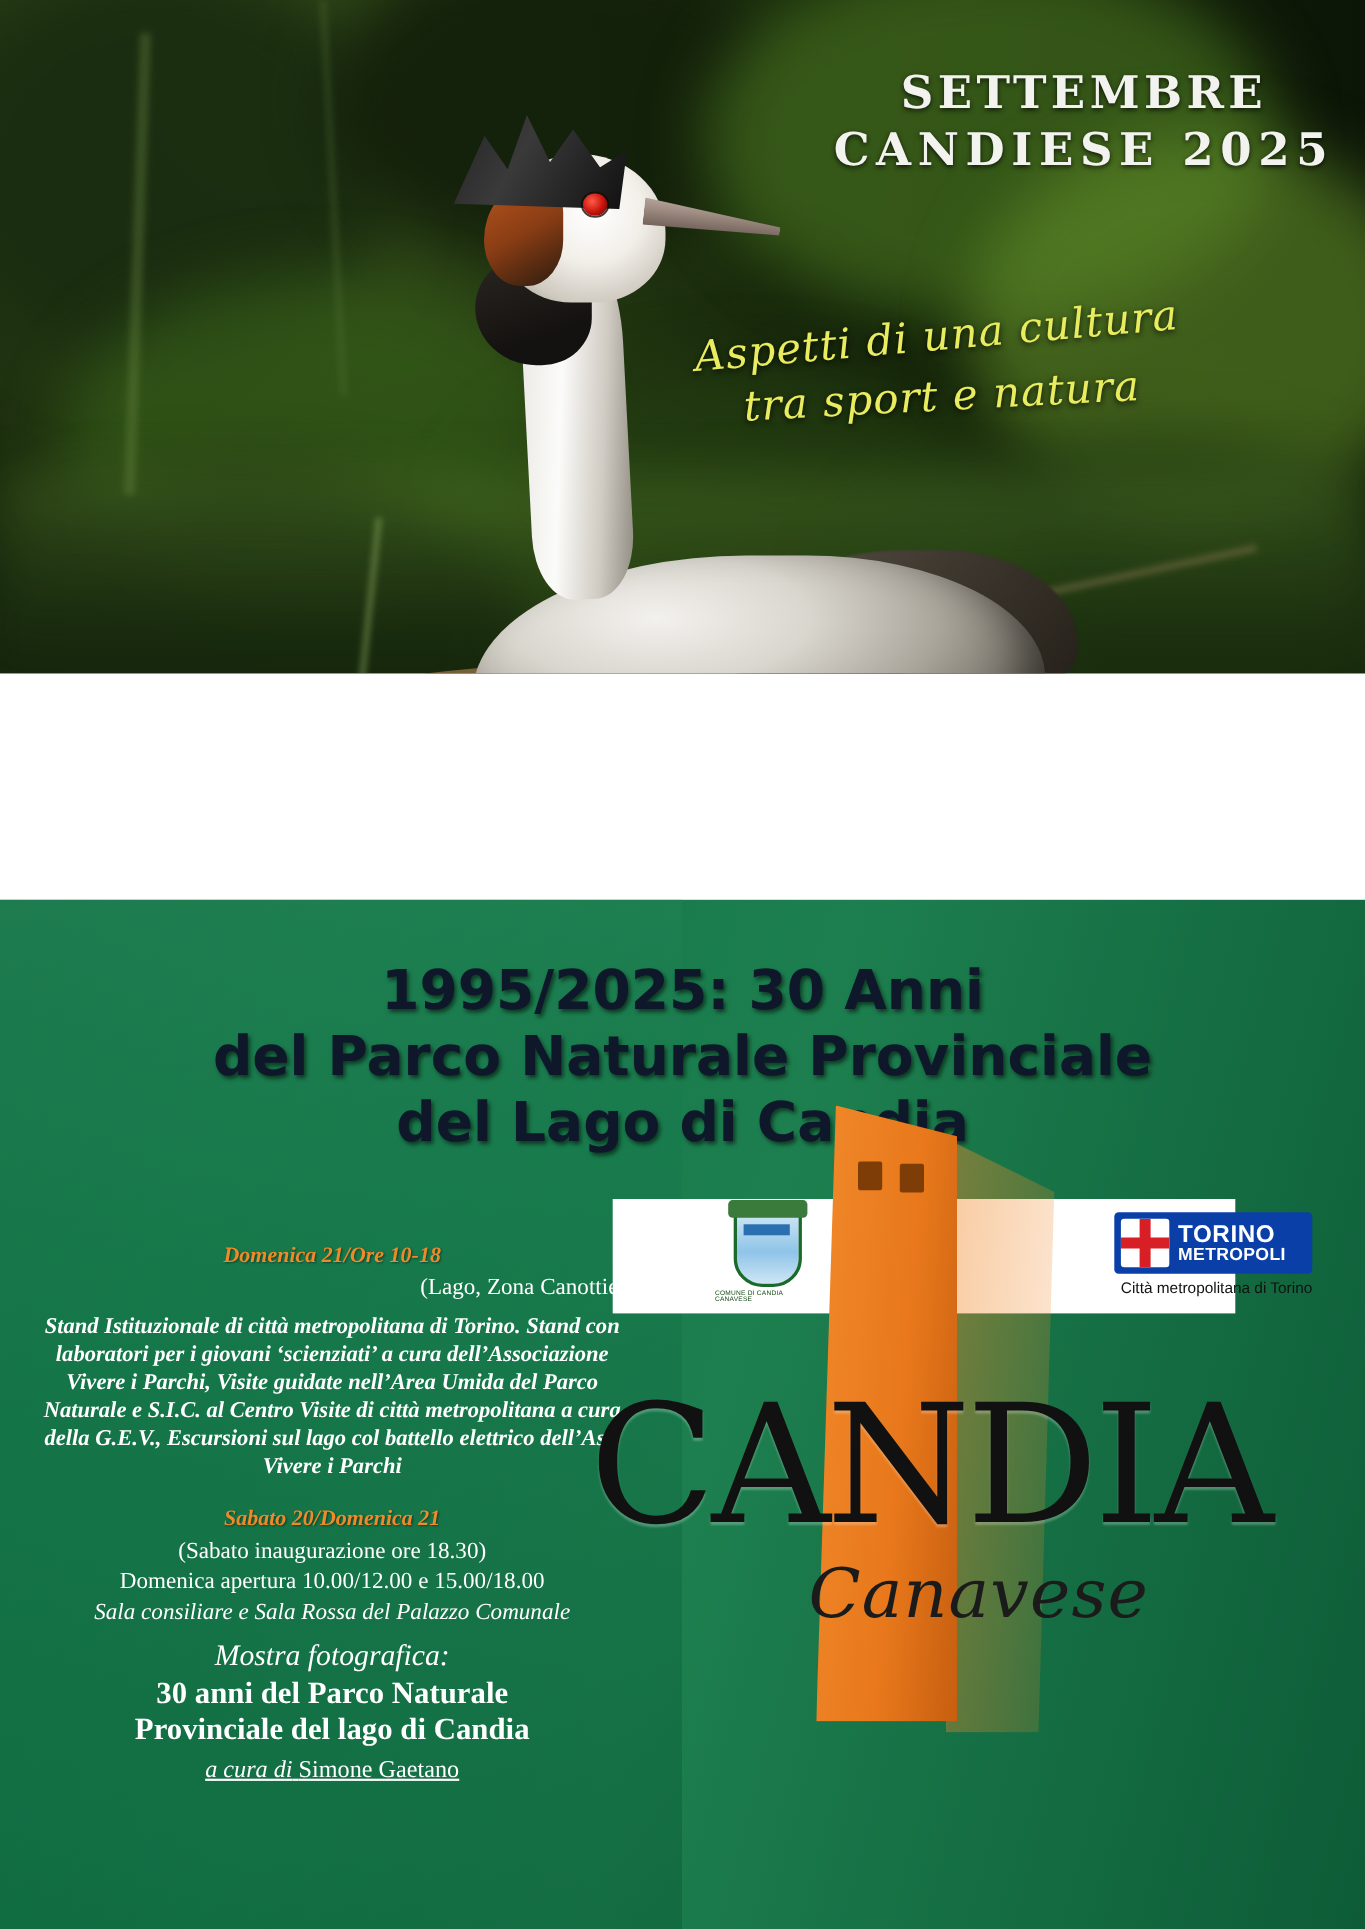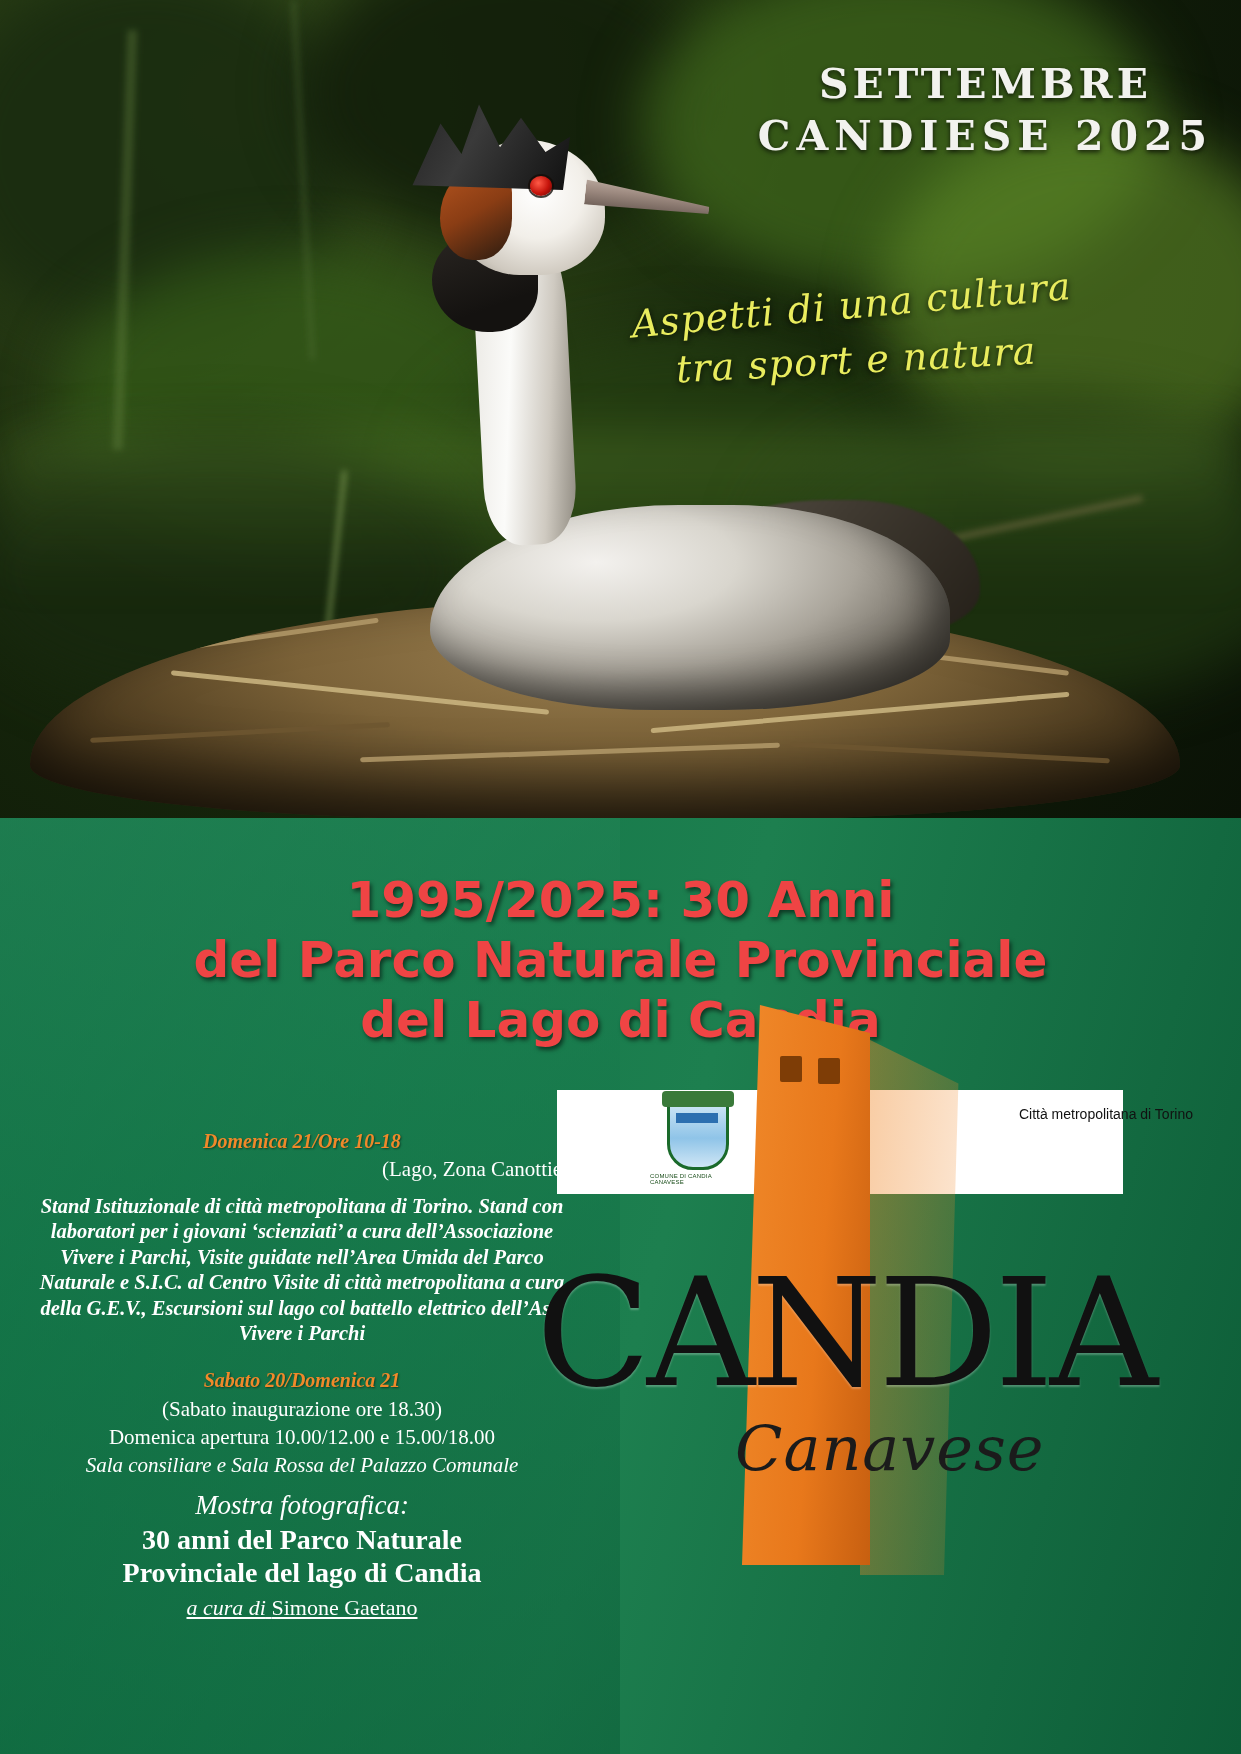--- a/index.html
+++ b/index.html
@@ -6,21 +6,21 @@
   body{
     width:1241px;height:1754px;
     background:#ffffff;
     font-family:"Liberation Serif", serif;
     overflow:hidden;
     position:relative;
   }
 
   
   .photo{
-    position:absolute;left:0;top:0;width:1241px;height:818px;
+    position:absolute;left:0;top:0;width:1241px;height:612px;
     overflow:hidden;
     background:
       radial-gradient(circle at 18% 12%, rgba(60,85,30,0.85) 0%, rgba(20,35,10,0.9) 45%, rgba(10,18,6,1) 100%),
       linear-gradient(100deg,#1a2a10 0%,#2f4a18 22%,#4f7a24 42%,#2c4512 62%,#16250c 100%);
   }
   
   .blob{position:absolute;border-radius:50%;filter:blur(28px);}
   .b1{left:-60px;top:-40px;width:420px;height:380px;background:rgba(26,44,16,.95);}
   .b2{left:300px;top:-60px;width:420px;height:300px;background:rgba(18,30,10,.9);}
   .b3{left:640px;top:-40px;width:520px;height:330px;background:rgba(64,104,28,.75);}
@@ -129,21 +129,21 @@
     position:absolute;left:0;top:818px;width:1241px;height:936px;
     background:linear-gradient(105deg,#0e6b3f 0%,#16794a 30%,#1d7f4f 52%,#0d5c37 100%);
   }
   .green-left{
     position:absolute;left:0;top:0;width:620px;height:936px;
     background:linear-gradient(160deg,#2a8a5c 0%,#17794c 40%,#0c5d38 100%);
     opacity:.55;
   }
   .title{
     position:absolute;left:0;top:870px;width:1241px;text-align:center;
-    color:#ef4444;font-family:"DejaVu Sans", sans-serif;font-weight:bold;
+    color:#0f172a;font-family:"DejaVu Sans", sans-serif;font-weight:bold;
     font-size:50px;line-height:1.2;
     text-shadow:2px 3px 4px rgba(0,0,0,.55);
   }
 
   .col{
     position:absolute;left:22px;top:1130px;width:560px;text-align:center;color:#fff;
   }
   .head-orange{
     color:#f0892a;font-weight:bold;font-style:italic;font-size:20px;
     font-family:"Liberation Serif", serif;margin:0 0 4px 0;
@@ -311,20 +311,27 @@
 <div class="logobar"></div>
 
 <div class="crest-logo">
   <div class="crest-shield">
     <div class="crest-cap"></div>
   </div>
   <div class="crest-txt">COMUNE DI CANDIA CANAVESE</div>
 </div>
 
 <div class="torino">
+  <div class="tm-blue">
+    <div class="tm-flag"></div>
+    <div class="tm-txt">
+      <div class="a">TORINO</div>
+      <div class="b">METROPOLI</div>
+    </div>
+  </div>
   <div class="tm-sub">Città metropolitana di Torino</div>
 </div>
 
 <div class="tower-shadow"></div>
 <div class="tower"></div>
 <div class="merlon m1"></div>
 <div class="merlon m2"></div>
 
 <div class="candia-word">CANDIA</div>
 <div class="canavese">Canavese</div>

